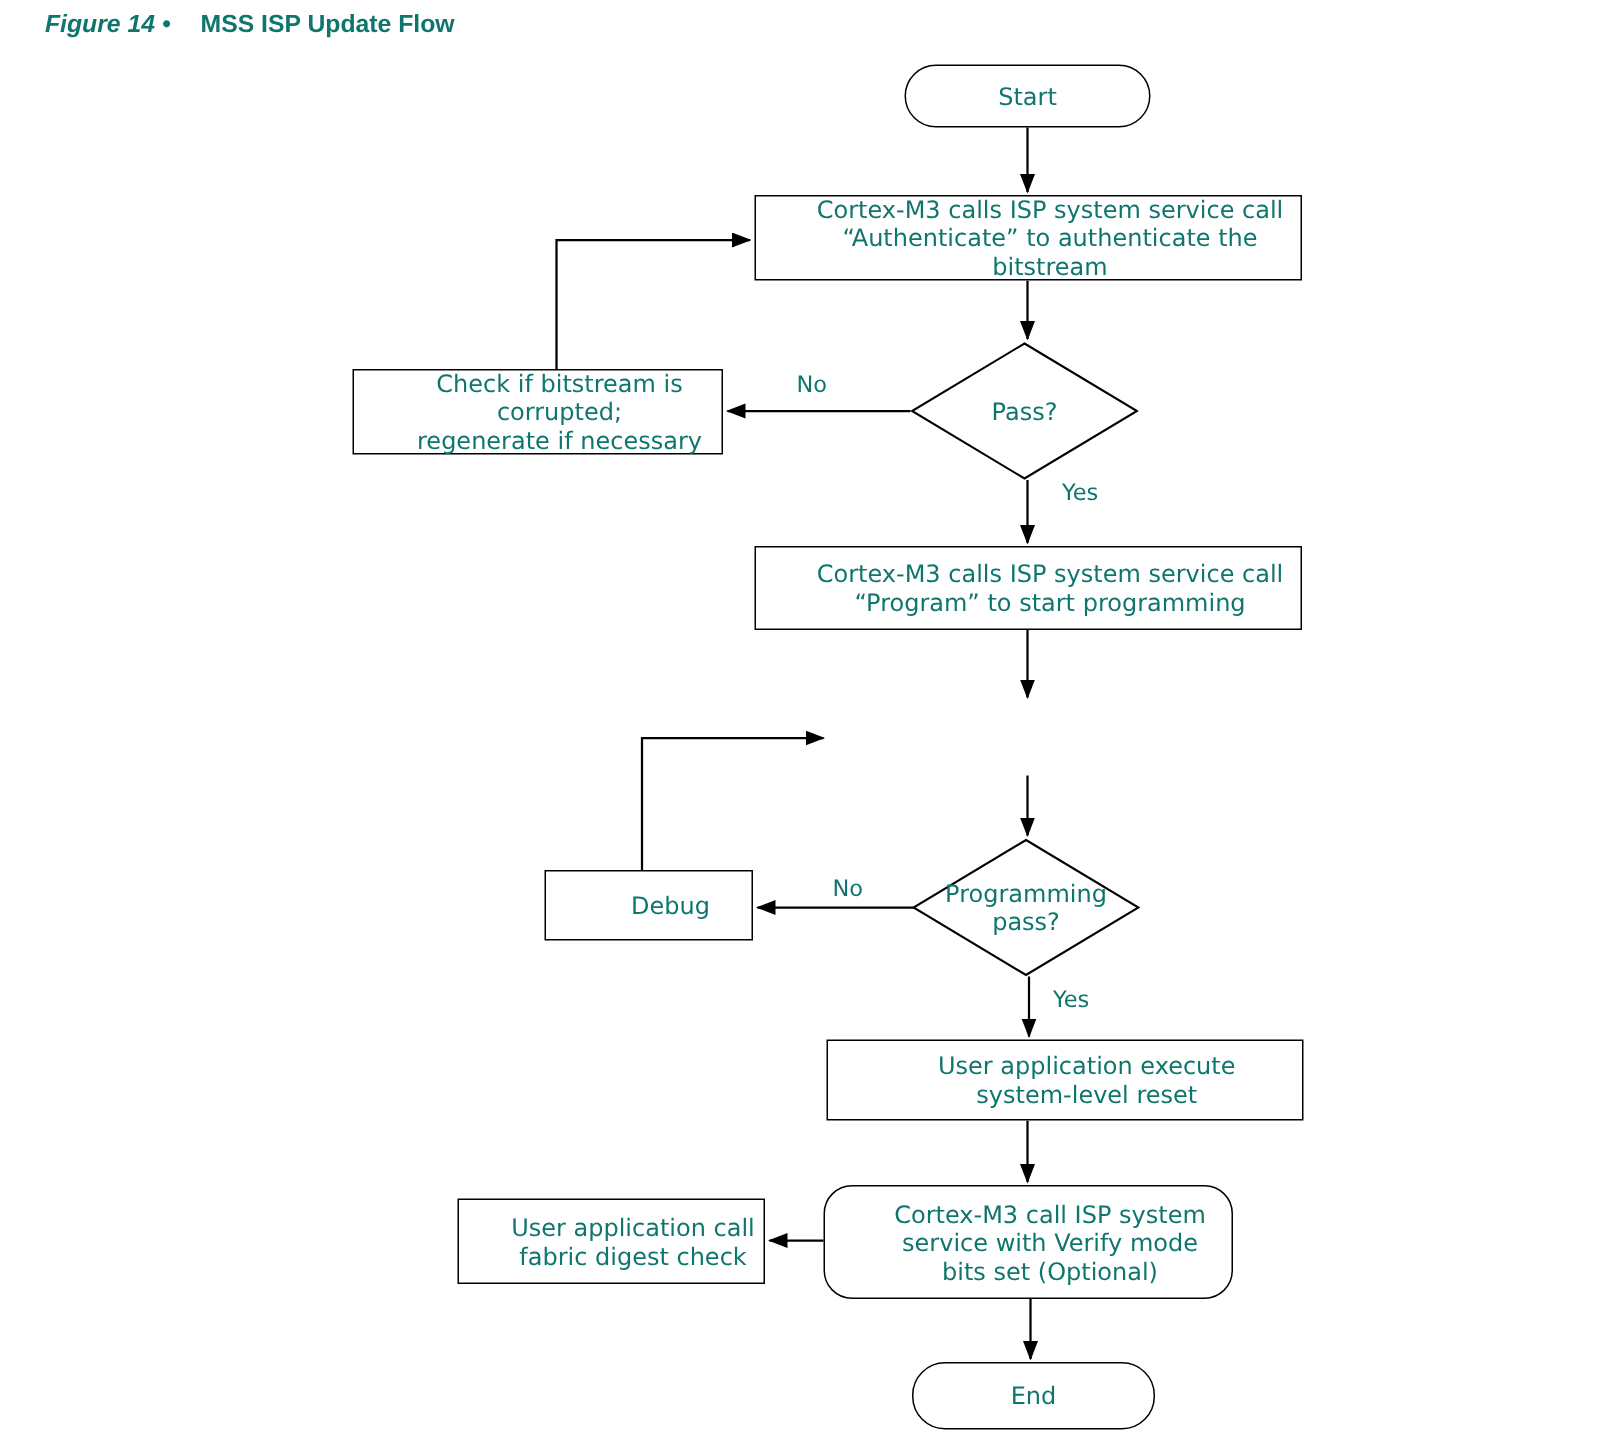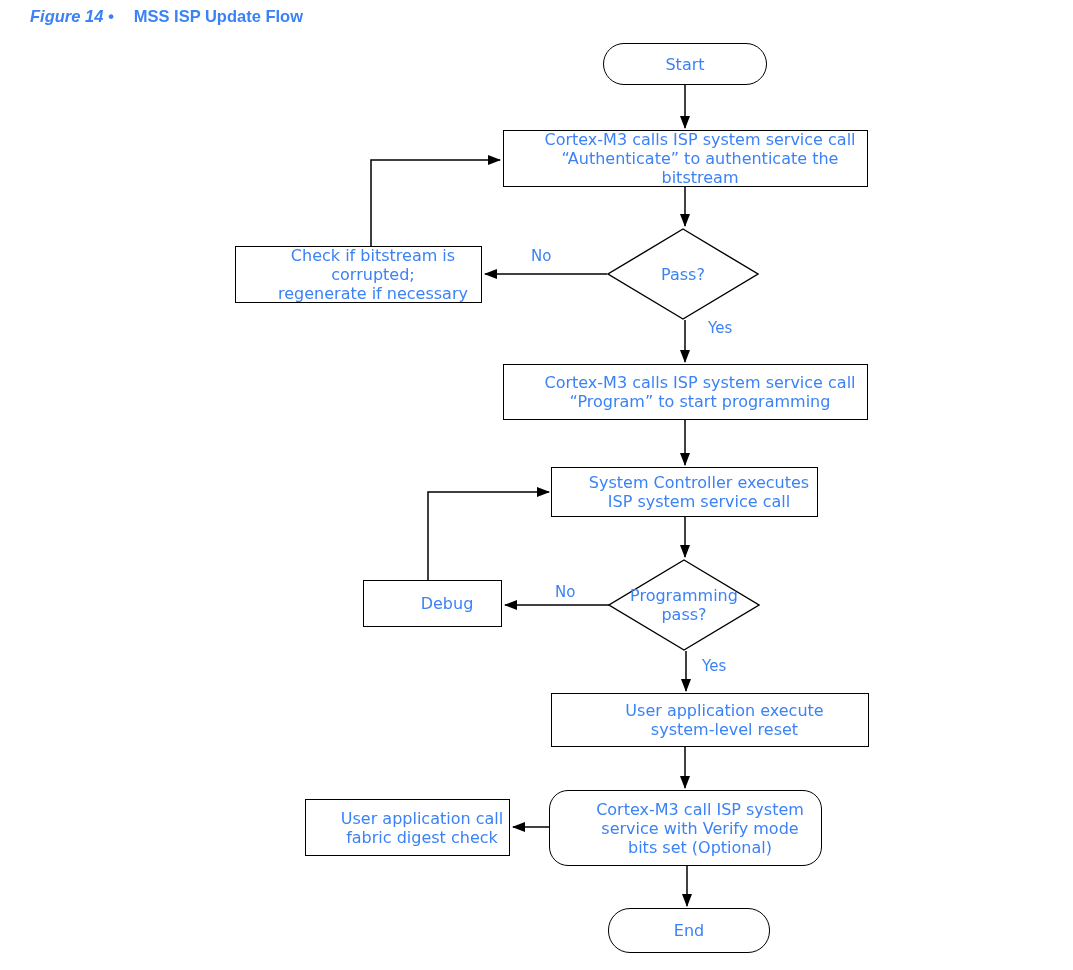--- a/index.html
+++ b/index.html
@@ -6,21 +6,21 @@
     margin: 0;
     padding: 0;
     background: #ffffff;
   }
   .canvas {
     position: relative;
     width: 1073px;
     height: 970px;
     background: #ffffff;
     font-family: "DejaVu Sans", sans-serif;
-    color: #3b82f6;
+    color: #0f766e;
     overflow: hidden;
   }
   .figure-caption {
     position: absolute;
     left: 30px;
     top: 7px;
     font-family: "Liberation Sans", sans-serif;
     font-size: 16.5px;
     font-weight: bold;
     white-space: nowrap;
@@ -133,24 +133,20 @@
   <div class="node process" style="left:235px; top:246px; width:247px; height:57px;">
     <span class="nlabel">Check if bitstream is corrupted;
 regenerate if necessary</span>
   </div>
 
   <div class="node process" style="left:503px; top:364px; width:365px; height:56px;">
     <span class="nlabel">Cortex-M3 calls ISP system service call
 “Program” to start programming</span>
   </div>
 
-  <div class="node process" style="left:551px; top:467px; width:267px; height:50px;">
-    <span class="nlabel">System Controller executes
-ISP system service call</span>
-  </div>
 
   <div class="node process" style="left:363px; top:580px; width:139px; height:47px;">
     <span class="nlabel">Debug</span>
   </div>
 
   <div class="node decision" style="left:608px; top:559px; width:152px; height:92px;">
     <svg viewBox="0 0 152 92" preserveAspectRatio="none">
       <polygon points="76,1 151,46 76,91 1,46" fill="#ffffff" stroke="#000000" stroke-width="1.4"></polygon>
     </svg>
     <span class="nlabel">Programming

